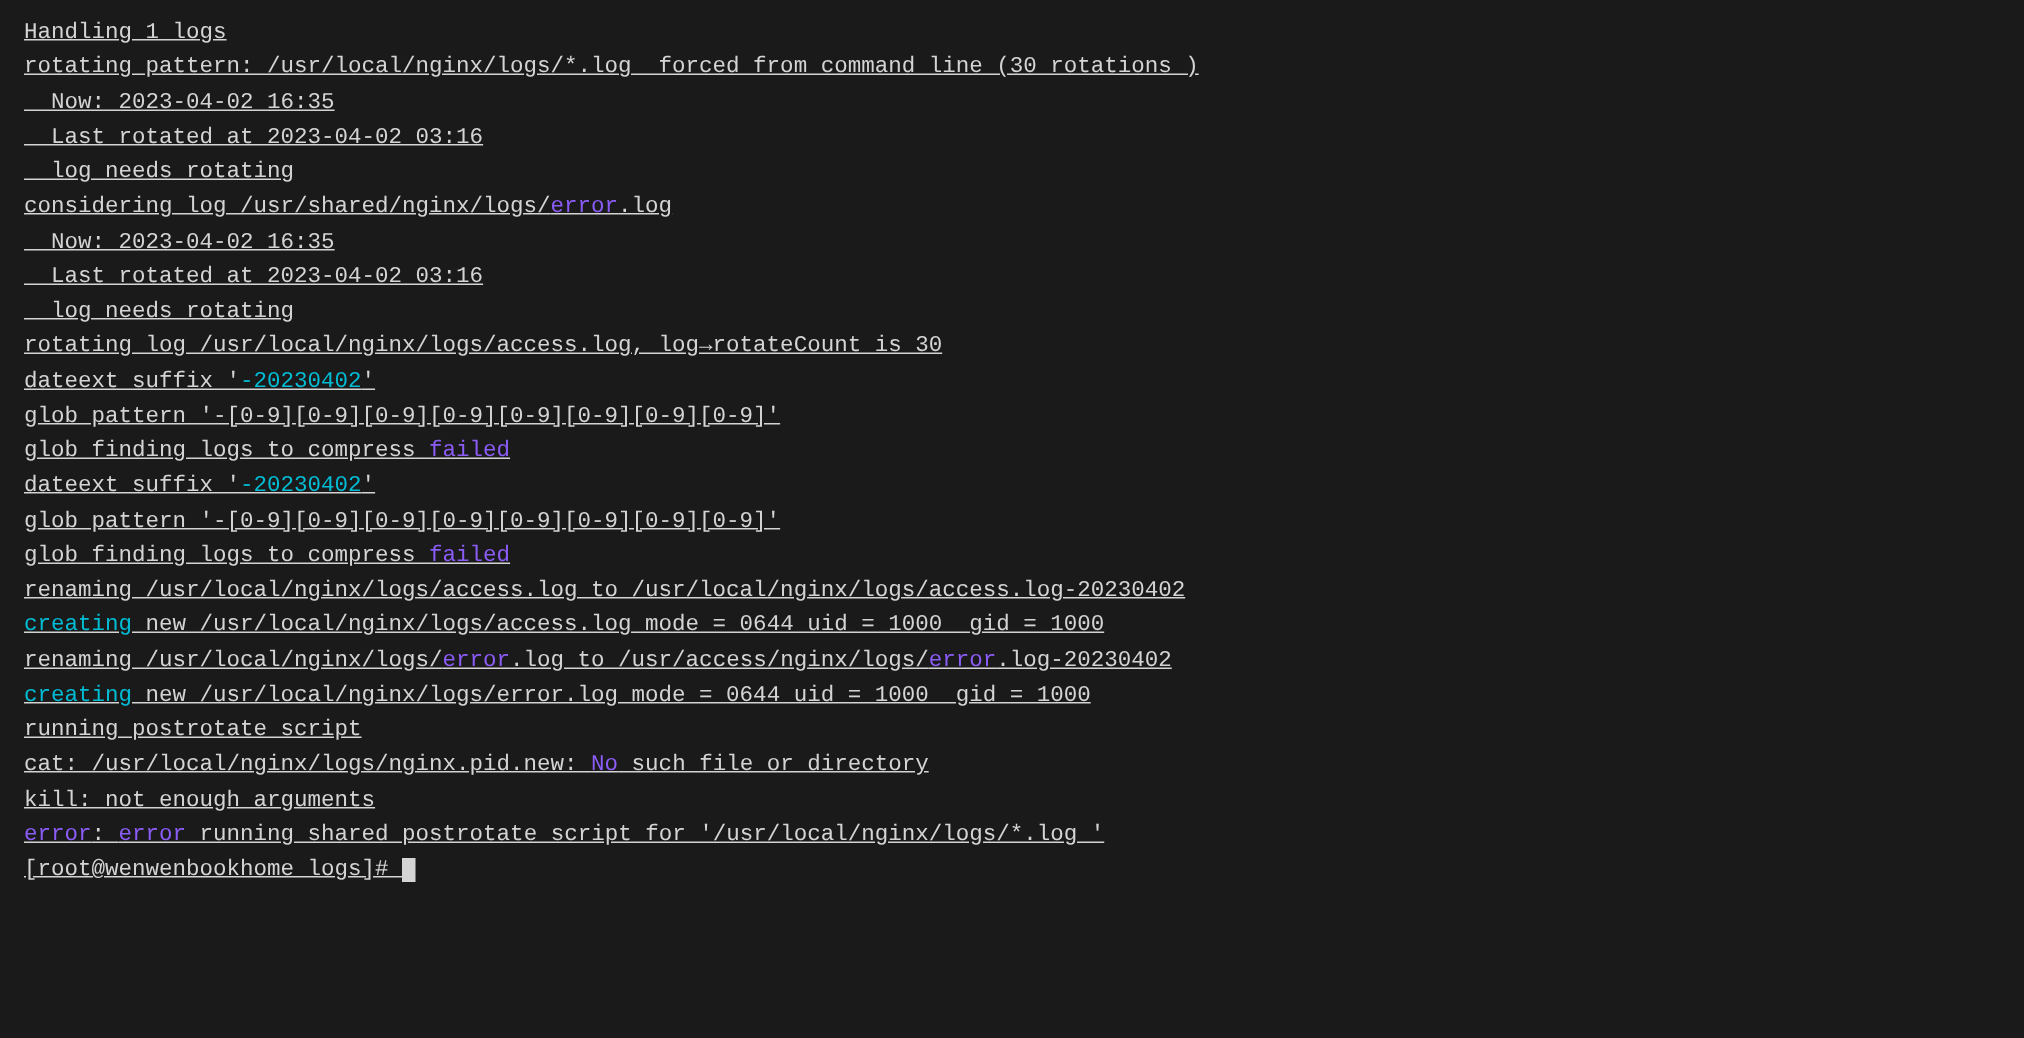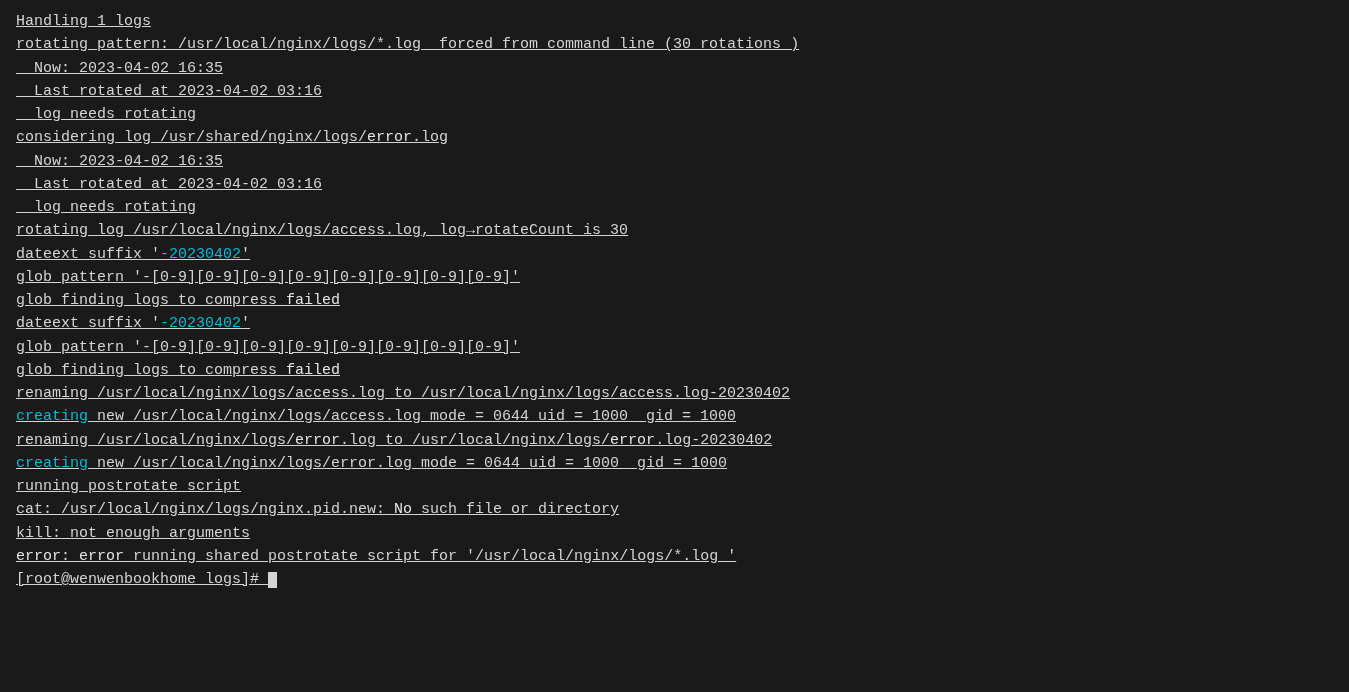--- a/index.html
+++ b/index.html
@@ -16,21 +16,21 @@
     .terminal {
       background-color: #1a1a1a;
       line-height: 1.55;
       text-decoration: underline;
     }
     .line {
       white-space: pre;
       display: block;
     }
     .cyan { color: #00bcd4; }
-    .red { color: #e5e5e5; }
+    .red { color: #8b5cf6; }
     .cursor {
       display: inline-block;
       width: 9px;
       height: 16px;
       background-color: #d4d4d4;
       vertical-align: text-bottom;
       animation: blink 1s step-end infinite;
     }
     @keyframes blink {
       50% { opacity: 0; }
@@ -52,20 +52,20 @@
     <span class="line"><span>  log needs rotating</span></span>
     <span class="line"><span>rotating log /usr/local/nginx/logs/access.log, log→rotateCount is 30</span></span>
     <span class="line"><span>dateext suffix '</span><span class="cyan">-20230402</span><span>'</span></span>
     <span class="line"><span>glob pattern '-[0-9][0-9][0-9][0-9][0-9][0-9][0-9][0-9]'</span></span>
     <span class="line"><span>glob finding logs to compress </span><span class="red">failed</span></span>
     <span class="line"><span>dateext suffix '</span><span class="cyan">-20230402</span><span>'</span></span>
     <span class="line"><span>glob pattern '-[0-9][0-9][0-9][0-9][0-9][0-9][0-9][0-9]'</span></span>
     <span class="line"><span>glob finding logs to compress </span><span class="red">failed</span></span>
     <span class="line"><span>renaming /usr/local/nginx/logs/access.log to /usr/local/nginx/logs/access.log-20230402</span></span>
     <span class="line"><span class="cyan">creating</span><span> new /usr/local/nginx/logs/access.log mode = 0644 uid = 1000  gid = 1000</span></span>
-    <span class="line"><span>renaming /usr/local/nginx/logs/</span><span class="red">error</span><span>.log to /usr/local/nginx/logs/</span><span class="red">error</span><span>.log-20230402</span></span>
+    <span class="line"><span>renaming /usr/local/nginx/logs/</span><span class="red">error</span><span>.log to /usr/access/nginx/logs/</span><span class="red">error</span><span>.log-20230402</span></span>
     <span class="line"><span class="cyan">creating</span><span> new /usr/local/nginx/logs/error.log mode = 0644 uid = 1000  gid = 1000</span></span>
     <span class="line"><span>running postrotate script</span></span>
     <span class="line"><span>cat: /usr/local/nginx/logs/nginx.pid.new: </span><span class="red">No</span><span> such file or directory</span></span>
     <span class="line"><span>kill: not enough arguments</span></span>
     <span class="line"><span class="red">error</span><span>: </span><span class="red">error</span><span> running shared postrotate script for '/usr/local/nginx/logs/*.log '</span></span>
     <span class="line"><span>[root@wenwenbookhome logs]# </span><span class="cursor"></span></span>
   </div>
 
 </body></html>

